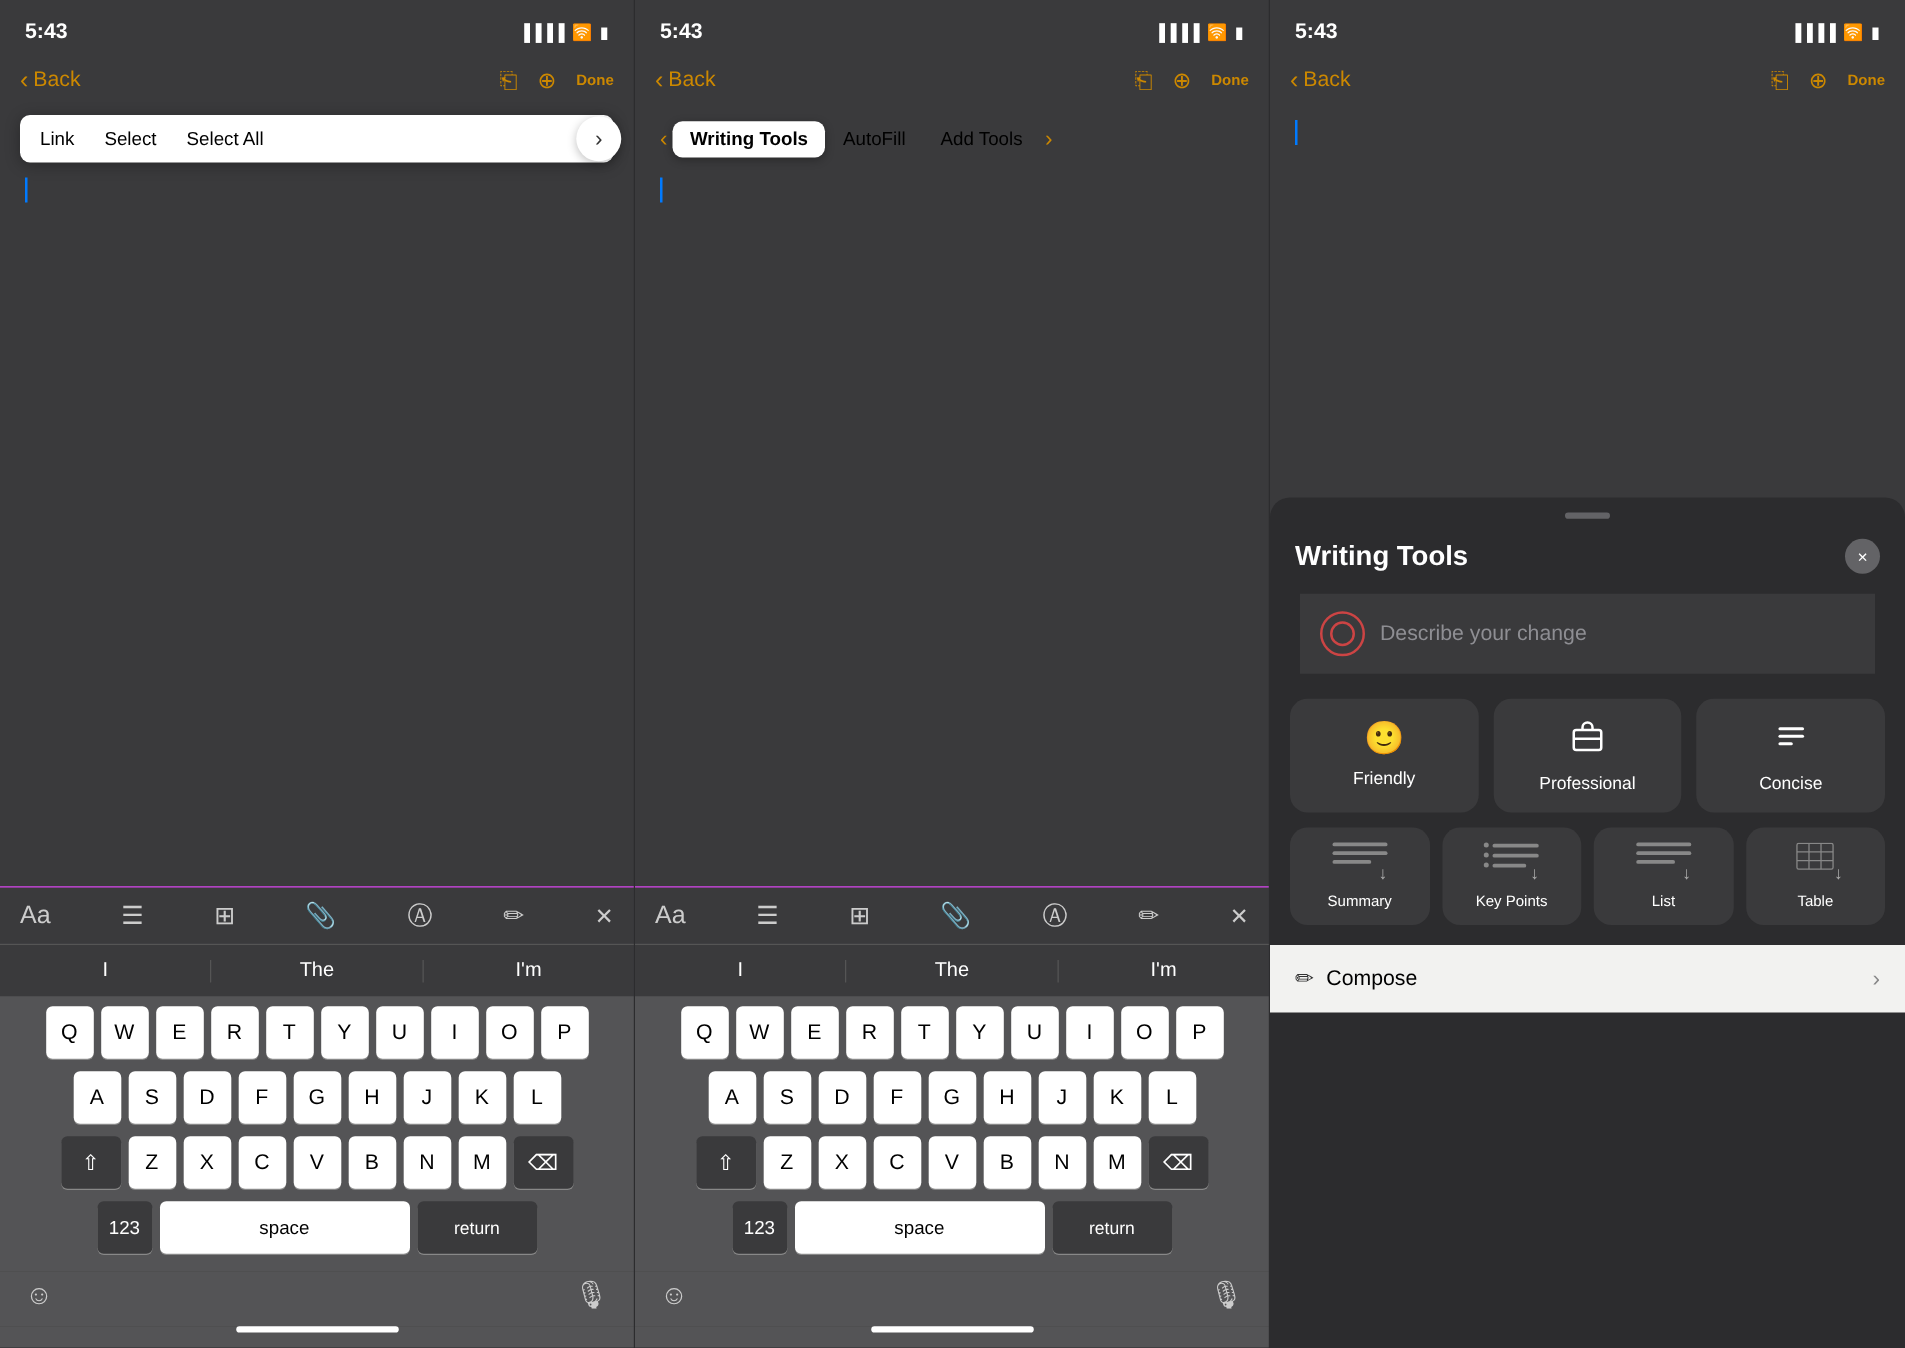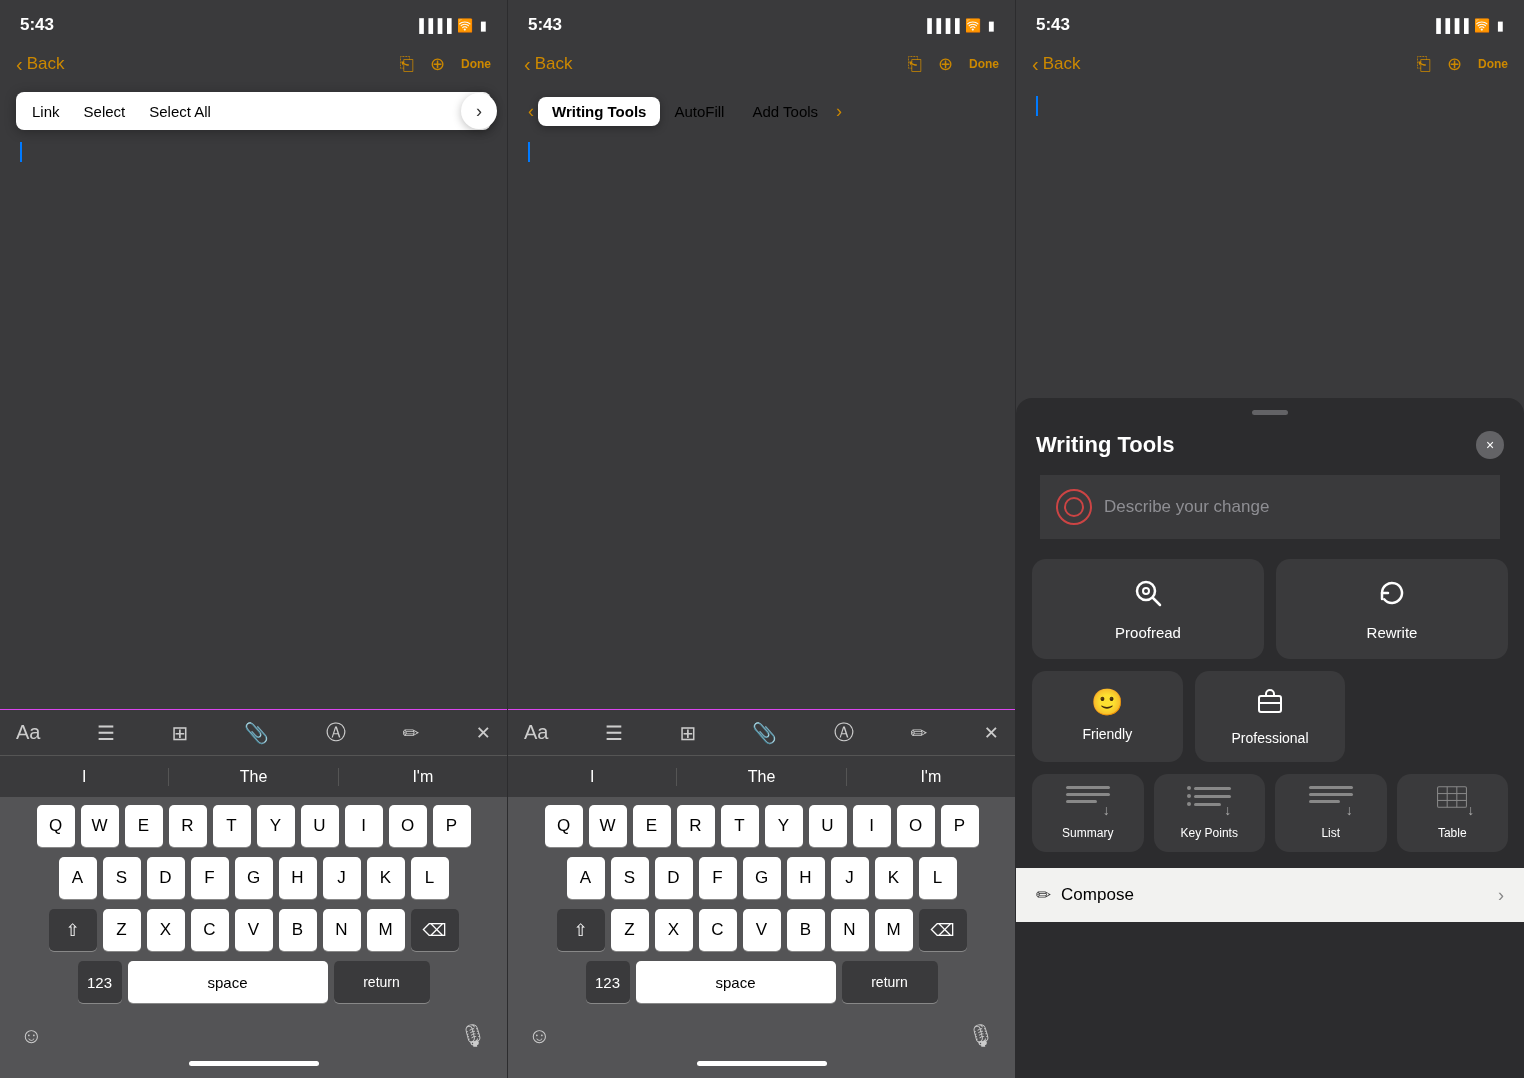--- a/index.html
+++ b/index.html
@@ -728,56 +728,45 @@
       </div>
     </div>
 
     <div class="describe-input">
       <div class="describe-icon">
         <div class="describe-icon-inner"></div>
       </div>
       <span class="describe-text">Describe your change</span>
     </div>
 
-    <div class="tool-grid">
-      <div class="tool-item">
-        <span class="tool-item-icon">
-          <svg width="32" height="32" viewBox="0 0 32 32" fill="none">
-            <circle cx="14" cy="14" r="9" stroke="#fff" stroke-width="2.5"></circle>
-            <line x1="21" y1="21" x2="28" y2="28" stroke="#fff" stroke-width="2.5" stroke-linecap="round"></line>
-            <circle cx="14" cy="14" r="3" stroke="#fff" stroke-width="2"></circle>
-          </svg>
-        </span>
-        <span class="tool-item-label">Proofread</span>
-      </div>
-      <div class="tool-item">
-        <span class="tool-item-icon">
-          <svg width="32" height="32" viewBox="0 0 32 32" fill="none">
-            <path d="M6 16a10 10 0 1 1 2.2 6.2" stroke="#fff" stroke-width="2.5" stroke-linecap="round"></path>
-            <path d="M6 22V16h6" stroke="#fff" stroke-width="2.5" stroke-linecap="round" stroke-linejoin="round"></path>
-          </svg>
-        </span>
-        <span class="tool-item-label">Rewrite</span>
-      </div>
-    </div>
 
     <div class="tone-grid">
       <div class="tone-item">
         <span class="tone-item-icon">🙂</span>
         <span class="tone-item-label">Friendly</span>
       </div>
       <div class="tone-item">
         <span class="tone-item-icon">
           <svg width="28" height="28" viewBox="0 0 28 28" fill="none">
             <rect x="3" y="9" width="22" height="16" rx="2" stroke="#fff" stroke-width="2"></rect>
             <path d="M10 9V7a4 4 0 0 1 8 0v2" stroke="#fff" stroke-width="2"></path>
             <line x1="3" y1="16" x2="25" y2="16" stroke="#fff" stroke-width="2"></line>
           </svg>
         </span>
         <span class="tone-item-label">Professional</span>
+      </div>
+      <div class="tone-item">
+        <span class="tone-item-icon">
+          <svg width="28" height="28" viewBox="0 0 28 28" fill="none">
+            <line x1="5" y1="8" x2="23" y2="8" stroke="#fff" stroke-width="2.5" stroke-linecap="round"></line>
+            <line x1="5" y1="14" x2="23" y2="14" stroke="#fff" stroke-width="2.5" stroke-linecap="round"></line>
+            <line x1="5" y1="20" x2="14" y2="20" stroke="#fff" stroke-width="2.5" stroke-linecap="round"></line>
+          </svg>
+        </span>
+        <span class="tone-item-label">Concise</span>
       </div>
     </div>
 
     <div class="format-grid">
 
       <div class="format-item">
         <div class="format-icon-lines">
           <div class="format-line format-full" style="width:100%;background:#888;"></div>
           <div class="format-line format-full" style="width:100%;background:#888;"></div>
           <div class="format-line format-short" style="width:70%;background:#888;"></div>

